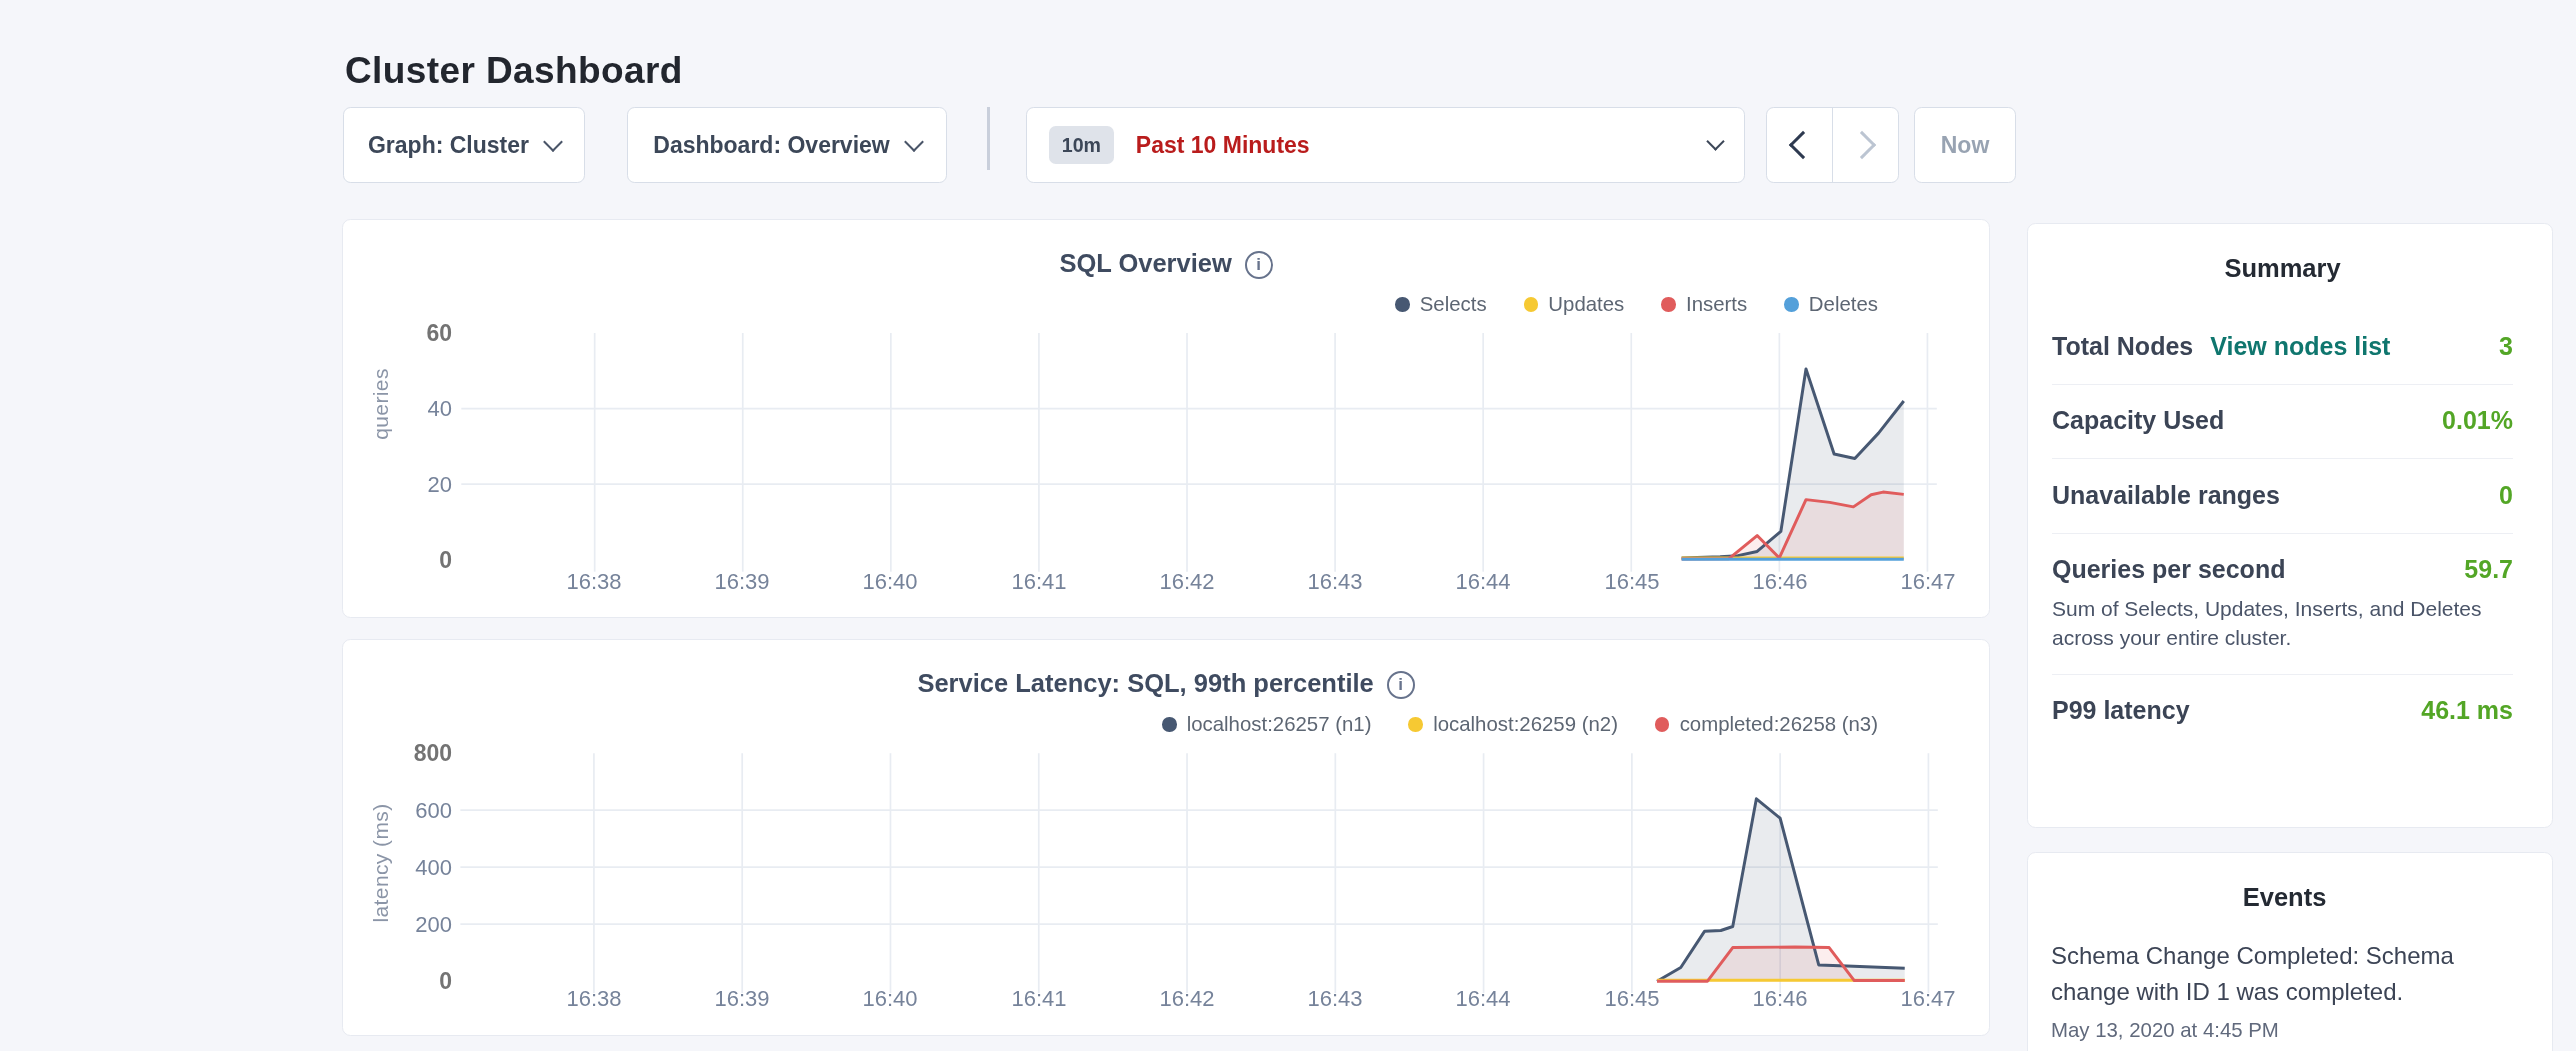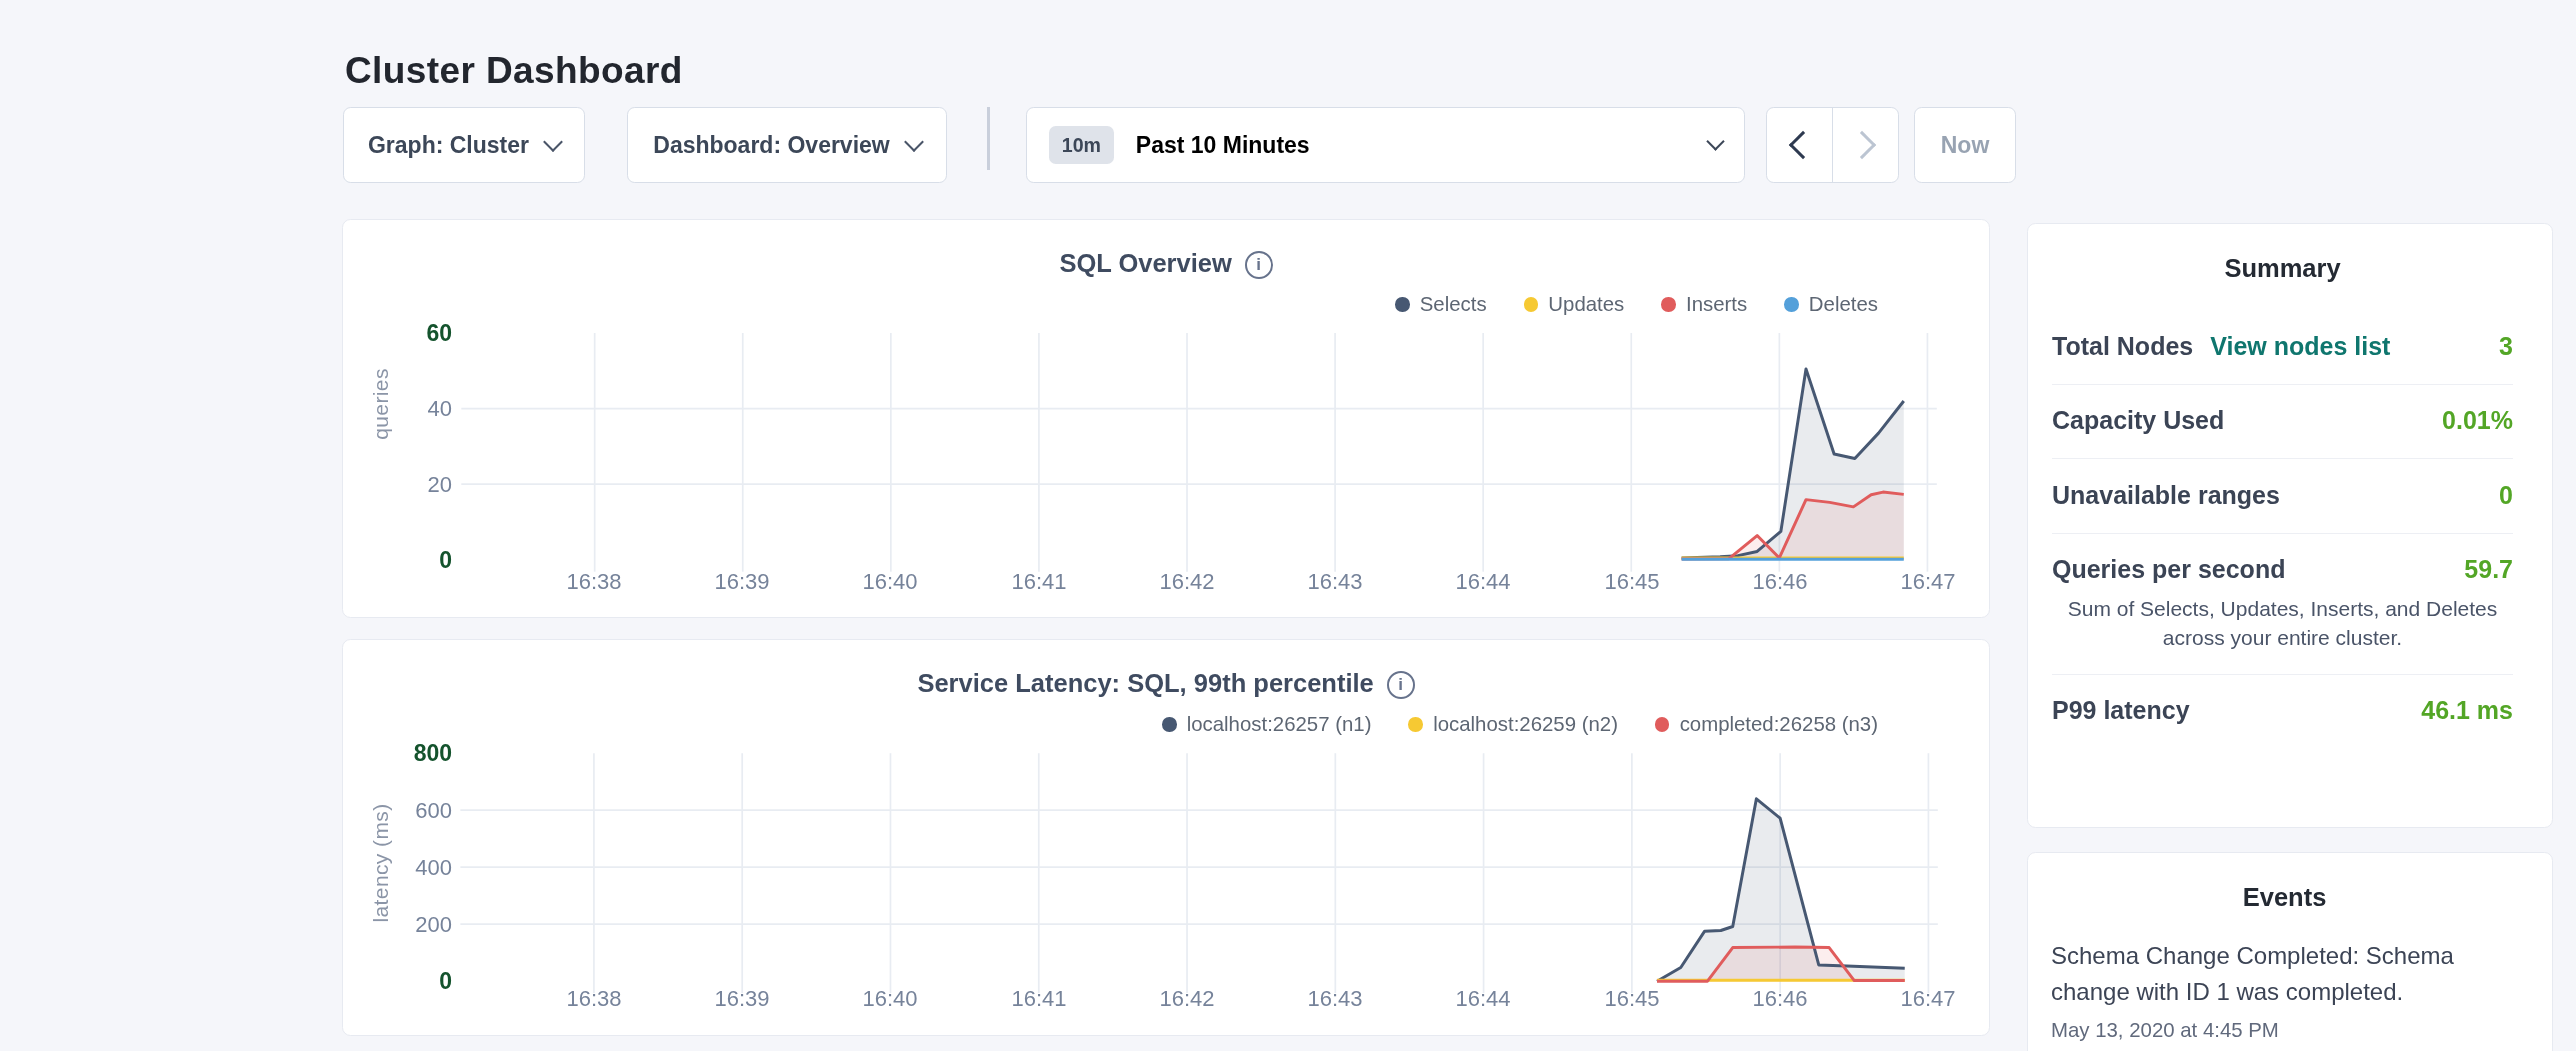--- a/index.html
+++ b/index.html
@@ -16,21 +16,21 @@
 
   
   .ctrl{position:absolute;top:107px;height:76px;box-sizing:border-box;background:#fff;border:1.7px solid #d8dee8;border-radius:7.7px;display:flex;align-items:center;cursor:pointer;}
   .dd1{left:343px;width:242px;justify-content:center;gap:17px;}
   .dd2{left:627px;width:320px;justify-content:center;gap:17px;}
   .dd-label{font-size:23px;font-weight:bold;color:#3c4758;}
   .chev{display:inline-block;width:12px;height:12px;border-right:2.6px solid #4a5568;border-bottom:2.6px solid #4a5568;transform:rotate(45deg);margin-top:-6.8px;}
   .vdiv{position:absolute;left:987px;top:107px;width:2.6px;height:63px;background:#c9cfdb;}
   .timebox{left:1026px;width:719px;padding:0 22px;gap:22px;}
   .time-badge{background:#dfe3ea;border-radius:6.8px;padding:7.7px 12.8px;font-size:19.6px;font-weight:bold;color:#3c4758;}
-  .range-label{font-size:23px;font-weight:bold;color:#000000;}
+  .range-label{font-size:23px;font-weight:bold;color:#b91c1c;}
   .timebox .chev{margin-left:auto;width:11px;height:11px;border-width:2.1px;border-color:#3c4758;}
   .navgrp{left:1766px;width:133px;padding:0;}
   .navgrp .half{width:50%;height:100%;display:flex;align-items:center;justify-content:center;cursor:pointer;}
   .navgrp .half:first-child{border-right:1.7px solid #d8dee8;}
   .arrow{display:inline-block;width:17px;height:17px;border-right:3.4px solid #2e3a50;border-bottom:3.4px solid #2e3a50;}
   .arrow.left{transform:rotate(135deg);margin-left:6.8px;}
   .arrow.right{transform:rotate(-45deg);margin-right:6.8px;border-color:#bcc5d2;}
   .now-btn{left:1914px;width:102px;justify-content:center;font-size:23px;font-weight:bold;color:#98a3b2;}
 
   
@@ -41,29 +41,29 @@
   .events-card{left:2027px;top:852px;width:526px;height:209px;}
 
   
   .chart-title-row{position:absolute;top:27px;left:0;width:100%;text-align:center;font-size:25.5px;line-height:32px;font-weight:bold;color:#3f4b60;}
   .info-icon{display:inline-flex;width:28px;height:28px;border:2.6px solid #67738c;border-radius:50%;align-items:center;justify-content:center;font-size:17px;font-weight:600;font-style:normal;color:#67738c;margin-left:12.8px;vertical-align:middle;box-sizing:border-box;cursor:pointer;}
   .legend{position:absolute;top:73px;right:111px;display:flex;gap:37px;}
   .legend-item{display:flex;align-items:center;gap:10.2px;font-size:20.4px;color:#5d6673;cursor:pointer;}
   .dot{width:14.5px;height:14.5px;border-radius:50%;flex:0 0 auto;}
   .y-ticks,.x-ticks{position:absolute;left:0;top:0;width:100%;height:100%;pointer-events:none;}
   .ytick{position:absolute;left:24px;width:85px;text-align:right;font-size:22px;line-height:29px;color:#76839a;}
-  .ytick.strong{font-weight:bold;color:#14532d;font-size:23px;}
+  .ytick.strong{font-weight:bold;color:#737373;font-size:23px;}
   .xtick{position:absolute;width:102px;text-align:center;font-size:22px;line-height:27px;color:#76839a;}
   .ylabel{position:absolute;width:204px;left:-64px;text-align:center;transform:rotate(-90deg);font-size:21px;color:#8b95a7;letter-spacing:0.4px;}
   svg.plot{position:absolute;left:0;top:0;}
 
   
   .summary-card{padding:25.5px 39px 0 24px;}
   .panel-title{font-size:25.5px;line-height:37px;font-weight:bold;color:#242a33;text-align:center;margin-bottom:24px;}
-  .srow{padding:20.4px 0 22px 0;border-bottom:1.7px solid #edeff4;text-align:center;}
+  .srow{padding:20.4px 0 22px 0;border-bottom:1.7px solid #edeff4;}
   .srow:last-child{border-bottom:none;}
   .srow-head{display:flex;align-items:baseline;font-size:25px;line-height:31px;}
   .srow-label{font-weight:bold;color:#3b4455;}
   .srow-link{margin-left:17px;font-weight:bold;color:#0f766e;cursor:pointer;}
   .srow-value{margin-left:auto;font-weight:bold;color:#53a626;}
   .srow-desc{margin-top:8.5px;font-size:21px;line-height:29px;color:#4a5468;}
   .events-card{padding:25.5px 34px 0 23px;}
   .event-text{margin-top:22px;font-size:24px;line-height:36px;color:#3c4455;max-width:425px;}
   .event-time{margin-top:6.8px;font-size:20.4px;line-height:29px;color:#60697c;}
 </style>

